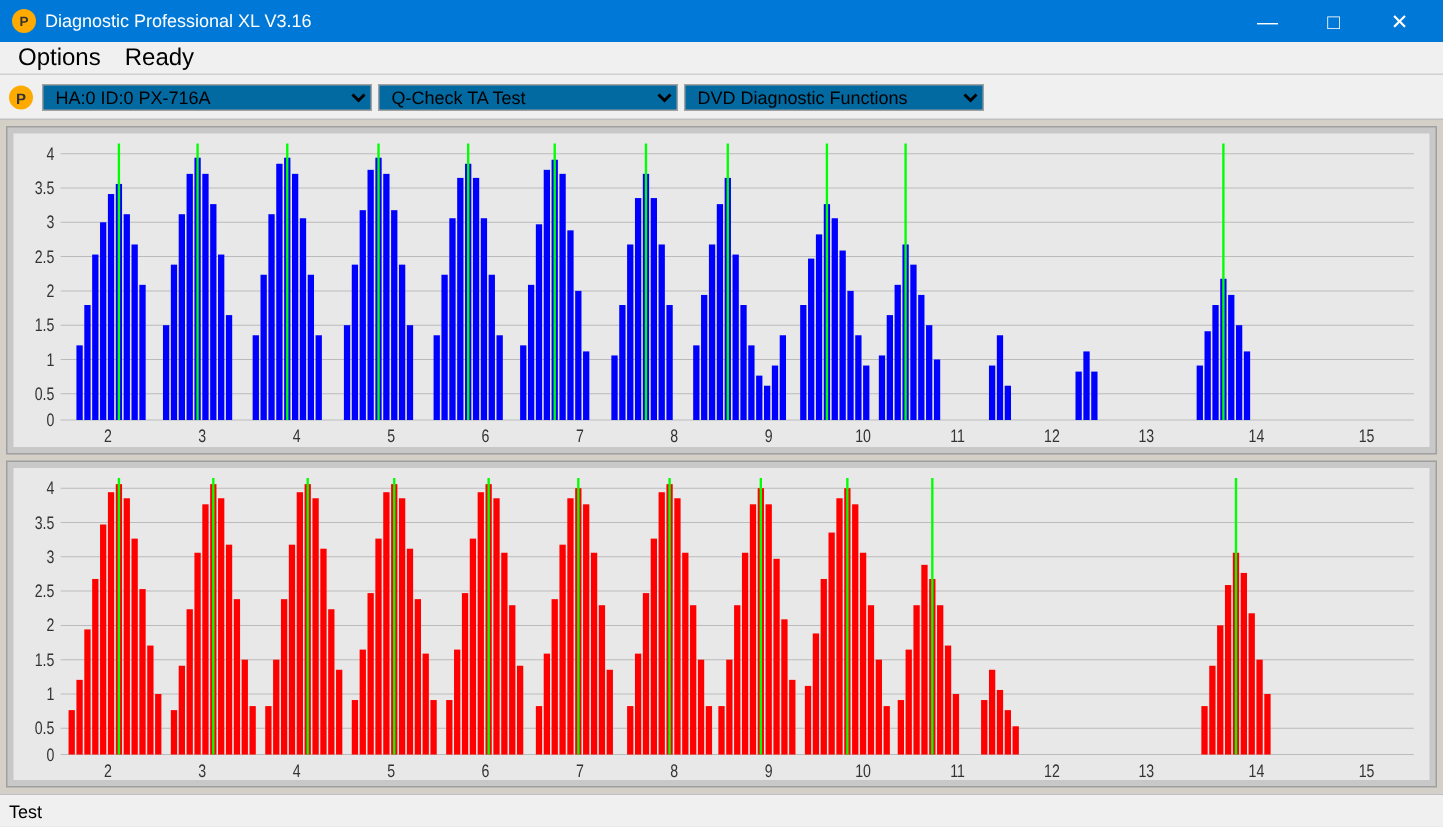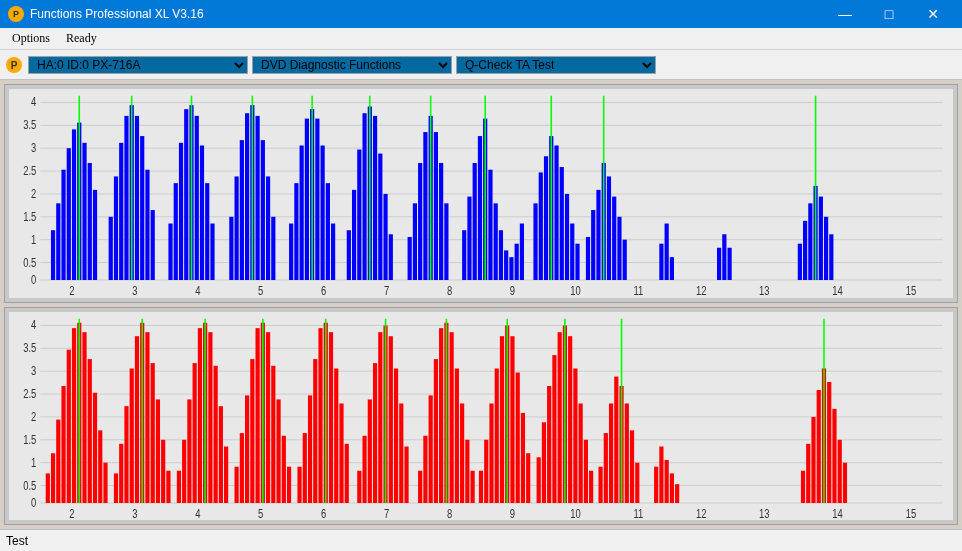--- a/index.html
+++ b/index.html
@@ -57,22 +57,21 @@
       background: #f0f0f0;
       height: 22px;
       display: flex;
       align-items: center;
       padding: 0 4px;
       border-bottom: 1px solid #d0d0d0;
     }
     .menu-item {
       padding: 2px 8px;
       cursor: pointer;
-      font-size: 12px;
-      font-family: Liberation Serif, serif;
+      font-size: 16px;
     }
 
     
     .toolbar {
       background: #f0f0f0;
       height: 30px;
       display: flex;
       align-items: center;
       padding: 2px 4px;
       gap: 4px;
@@ -159,21 +158,21 @@
 </head>
 <body>
 
 <div style="position:relative; width:962px; height:551px;">
 
   <div class="title-bar">
     <div class="title-bar-left">
       <div class="title-icon">
         <span>P</span>
       </div>
-      <span class="title-text">Functions Professional XL V3.16</span>
+      <span class="title-text">Diagnostic Professional XL V3.16</span>
     </div>
     <div class="title-buttons">
       <button class="title-btn">—</button>
       <button class="title-btn">□</button>
       <button class="title-btn close">✕</button>
     </div>
   </div>
 
   <div class="menu-bar">
     <div class="menu-item">Options</div>
@@ -184,24 +183,24 @@
     <div class="drive-icon">
       <svg width="18" height="18" viewBox="0 0 18 18">
         <circle cx="9" cy="9" r="8" fill="#ffaa00"></circle>
         <text x="9" y="13" text-anchor="middle" font-size="10" font-weight="bold" fill="#333">P</text>
       </svg>
     </div>
     <select>
       <option>HA:0 ID:0  PX-716A</option>
     </select>
     <select>
-      <option>DVD Diagnostic Functions</option>
+      <option>Q-Check TA Test</option>
     </select>
     <select>
-      <option>Q-Check TA Test</option>
+      <option>DVD Diagnostic Functions</option>
     </select>
   </div>
 
   <div class="main-content">
 
     <div class="chart-panel">
       <div class="chart-inner">
         <svg class="chart-svg" viewBox="0 0 900 155" preserveAspectRatio="none">
 
           <line x1="30" y1="10" x2="890" y2="10" stroke="#bbb" stroke-width="0.5"></line>

